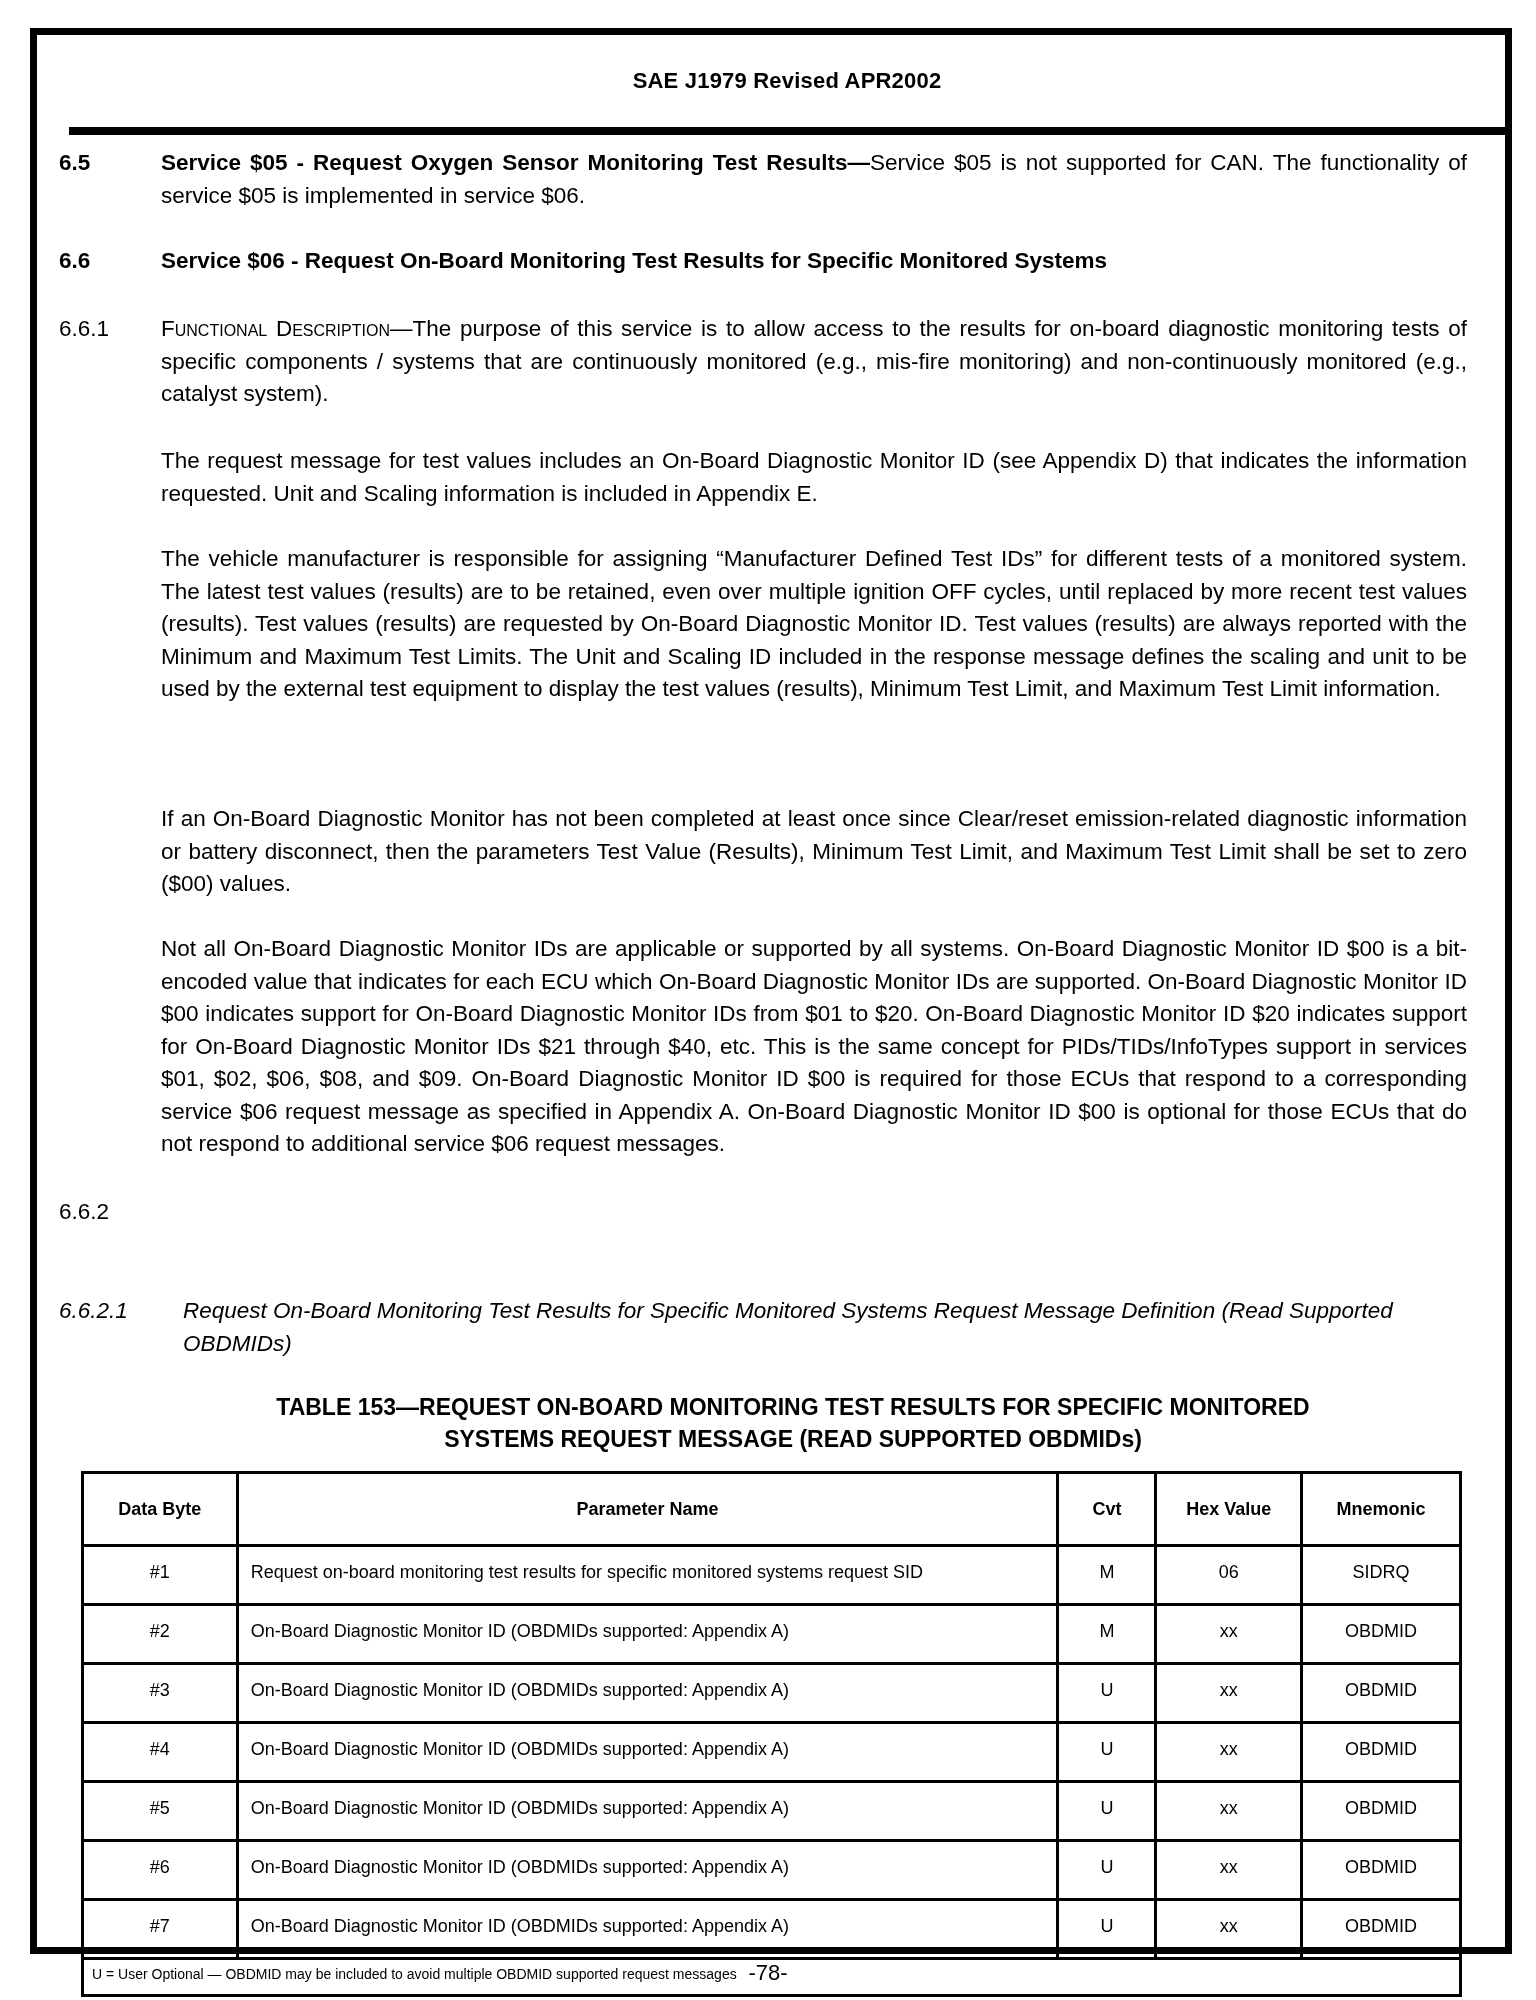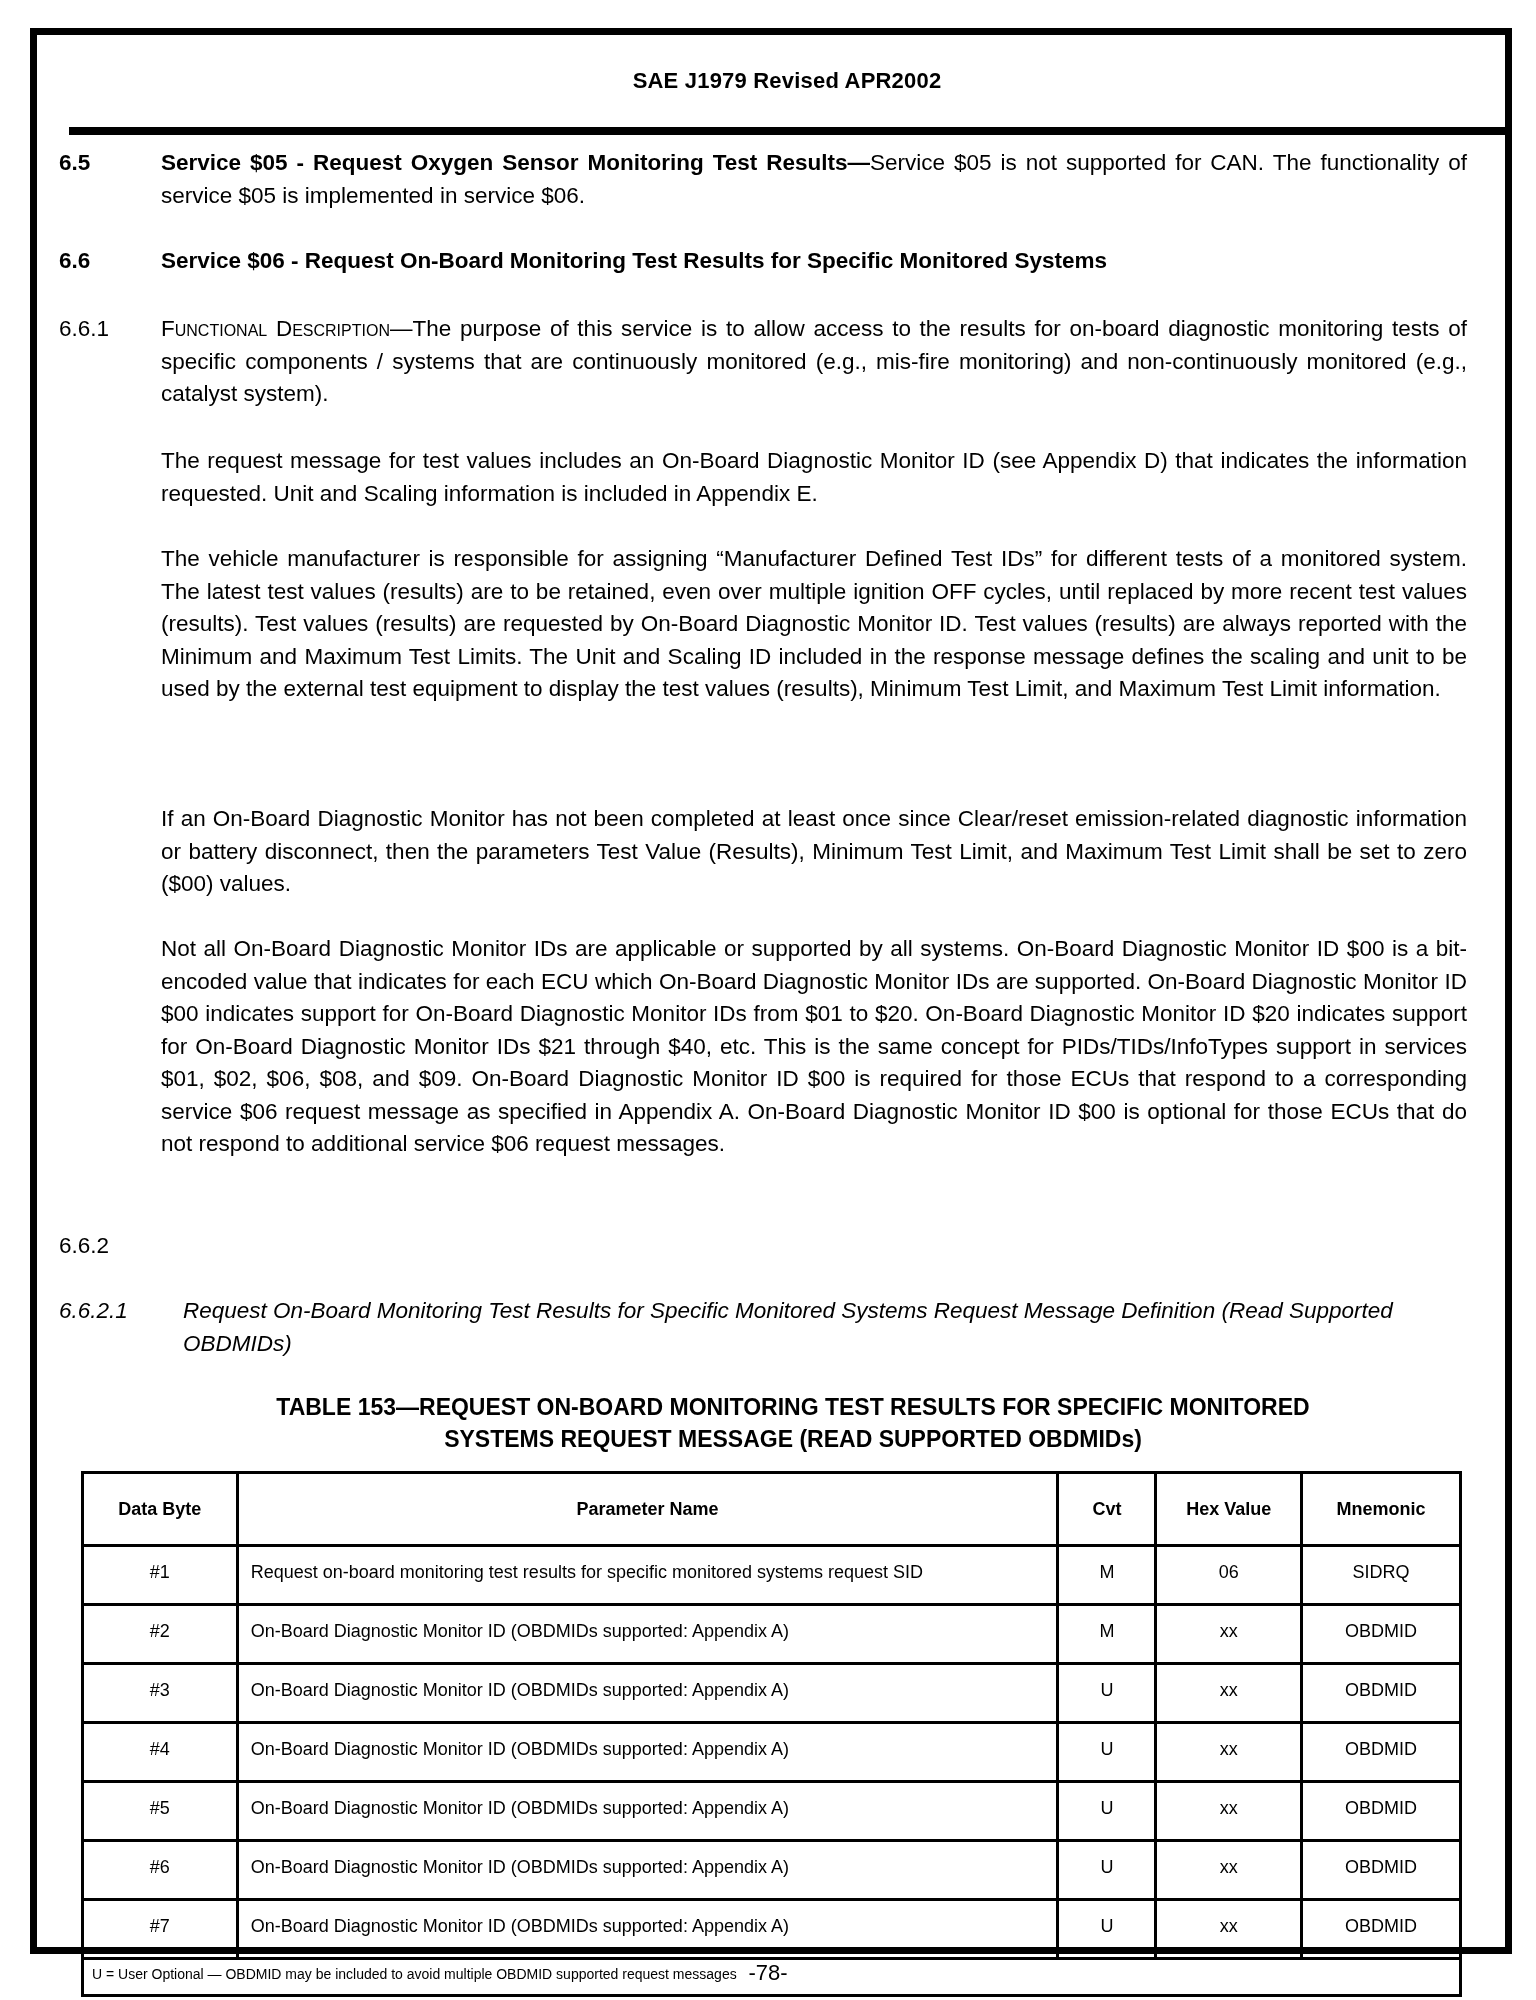--- a/index.html
+++ b/index.html
@@ -61,21 +61,21 @@
     </div>
 
     <div class="block" style="top:668px;left:0;right:0;">
       <div class="body-text">If an On-Board Diagnostic Monitor has not been completed at least once since Clear/reset emission-related diagnostic information or battery disconnect, then the parameters Test Value (Results), Minimum Test Limit, and Maximum Test Limit shall be set to zero ($00) values.</div>
     </div>
 
     <div class="block" style="top:798px;left:0;right:0;">
       <div class="body-text">Not all On-Board Diagnostic Monitor IDs are applicable or supported by all systems. On-Board Diagnostic Monitor ID $00 is a bit-encoded value that indicates for each ECU which On-Board Diagnostic Monitor IDs are supported. On-Board Diagnostic Monitor ID $00 indicates support for On-Board Diagnostic Monitor IDs from $01 to $20. On-Board Diagnostic Monitor ID $20 indicates support for On-Board Diagnostic Monitor IDs $21 through $40, etc. This is the same concept for PIDs/TIDs/InfoTypes support in services $01, $02, $06, $08, and $09. On-Board Diagnostic Monitor ID $00 is required for those ECUs that respond to a corresponding service $06 request message as specified in Appendix A. On-Board Diagnostic Monitor ID $00 is optional for those ECUs that do not respond to additional service $06 request messages.</div>
     </div>
 
-    <div class="block" style="top:1095px;left:0;right:0;height:34px;">
+    <div class="block" style="top:1061px;left:0;right:0;height:34px;">
       <span class="num">6.6.2</span>
     </div>
 
     <div class="block italic" style="top:1160px;left:0;right:0;height:70px;">
       <span class="num">6.6.2.1</span>
       <div class="body-text" style="left:146px;text-align:left;">Request On-Board Monitoring Test Results for Specific Monitored Systems Request Message Definition (Read Supported OBDMIDs)</div>
     </div>
 
     <div class="table-title" style="top:1256px;padding-left:44px;">
       <div>TABLE 153—REQUEST ON-BOARD MONITORING TEST RESULTS FOR SPECIFIC MONITORED</div>

